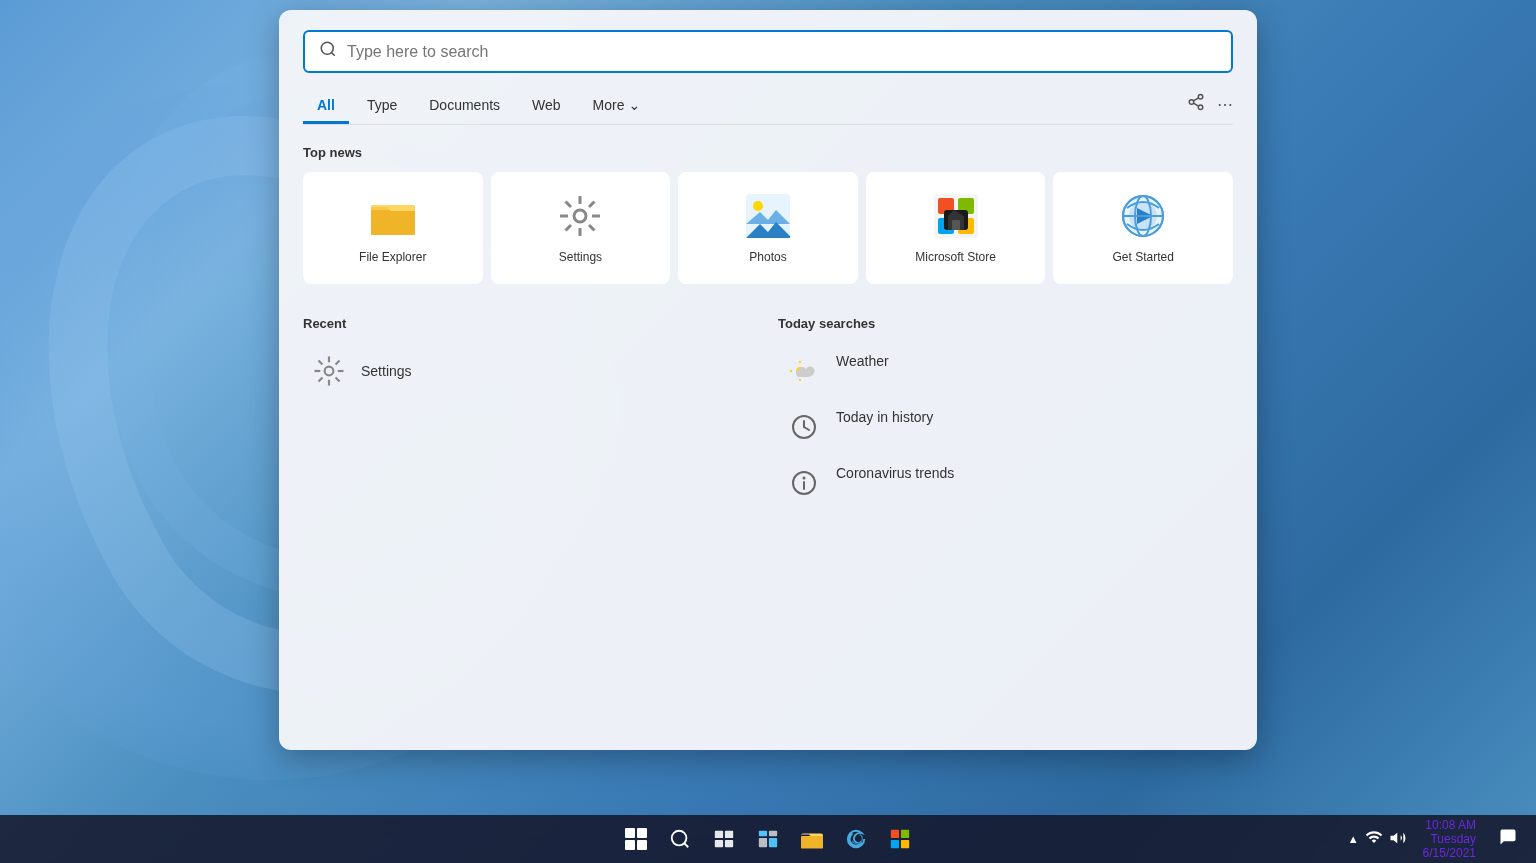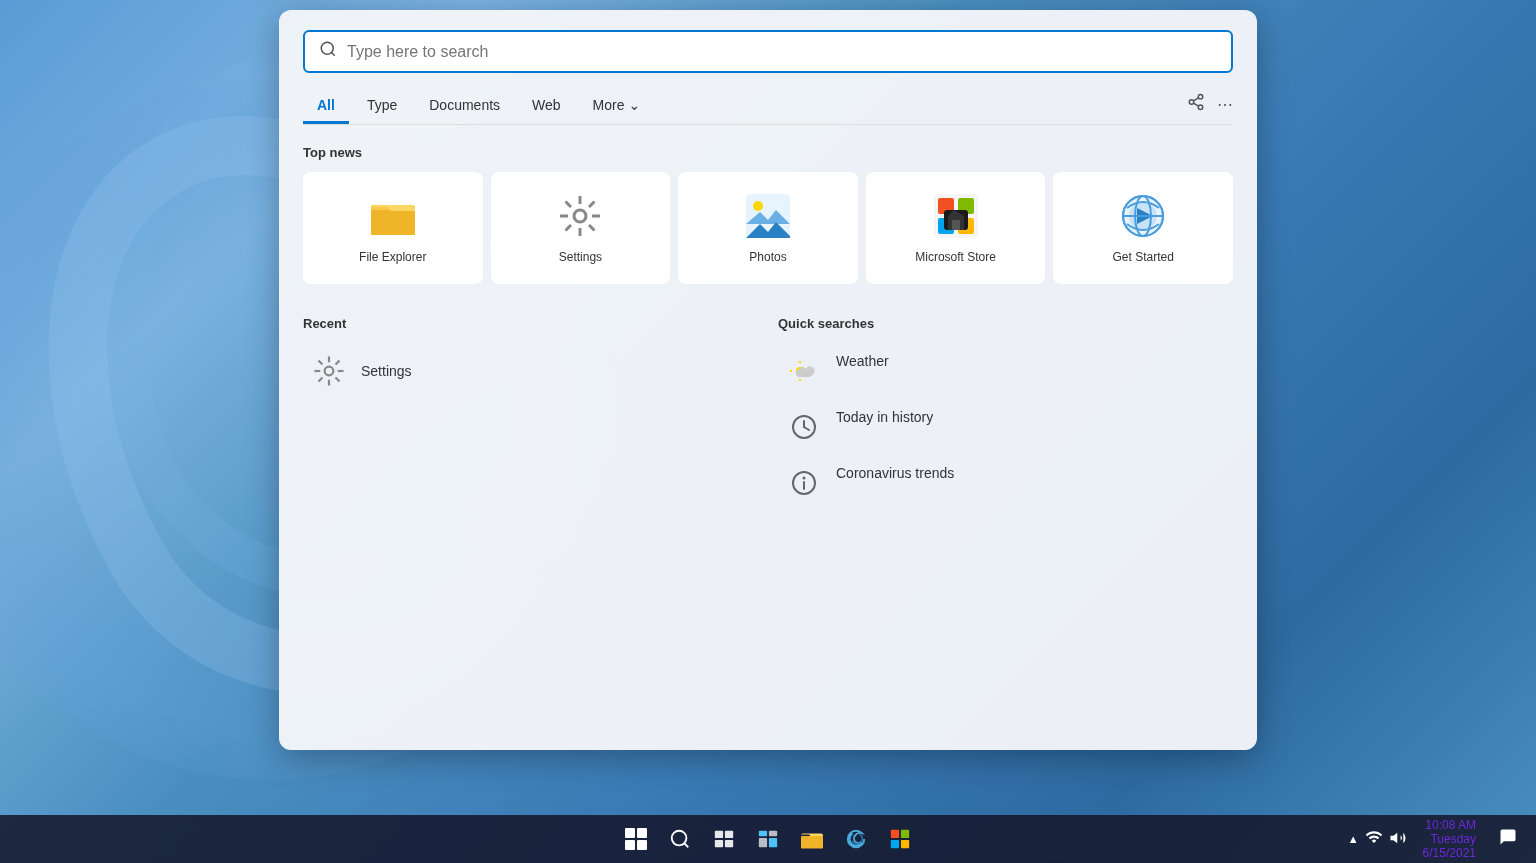--- a/index.html
+++ b/index.html
@@ -456,21 +456,21 @@
               <line x1="36.5" y1="7.5" x2="31" y2="13"></line>
               <line x1="13" y1="31" x2="7.5" y2="36.5"></line>
             </g>
           </svg>
         </div>
         <span class="recent-label">Settings</span>
       </div>
     </div>
 
     <div>
-      <div class="section-header">Quick searches</div>
+      <div class="section-header">Today searches</div>
 
       <div class="quick-item">
         <div class="quick-icon">
           <svg width="28" height="28" viewBox="0 0 28 28">
             <circle cx="10" cy="14" r="4" fill="#ffd700"></circle>
             <line x1="10" y1="6" x2="10" y2="4" stroke="#ffd700" stroke-width="2"></line>
             <line x1="10" y1="22" x2="10" y2="24" stroke="#ffd700" stroke-width="2"></line>
             <line x1="2" y1="14" x2="0" y2="14" stroke="#ffd700" stroke-width="2"></line>
             <line x1="18" y1="14" x2="20" y2="14" stroke="#ffd700" stroke-width="2"></line>
             <path d="M16 12 Q18 8 22 10 Q26 12 24 16 Q22 20 18 20 L10 20 Q6 20 6 16 Q6 12 10 12 Q12 8 16 12 Z" fill="#ccc"></path>

